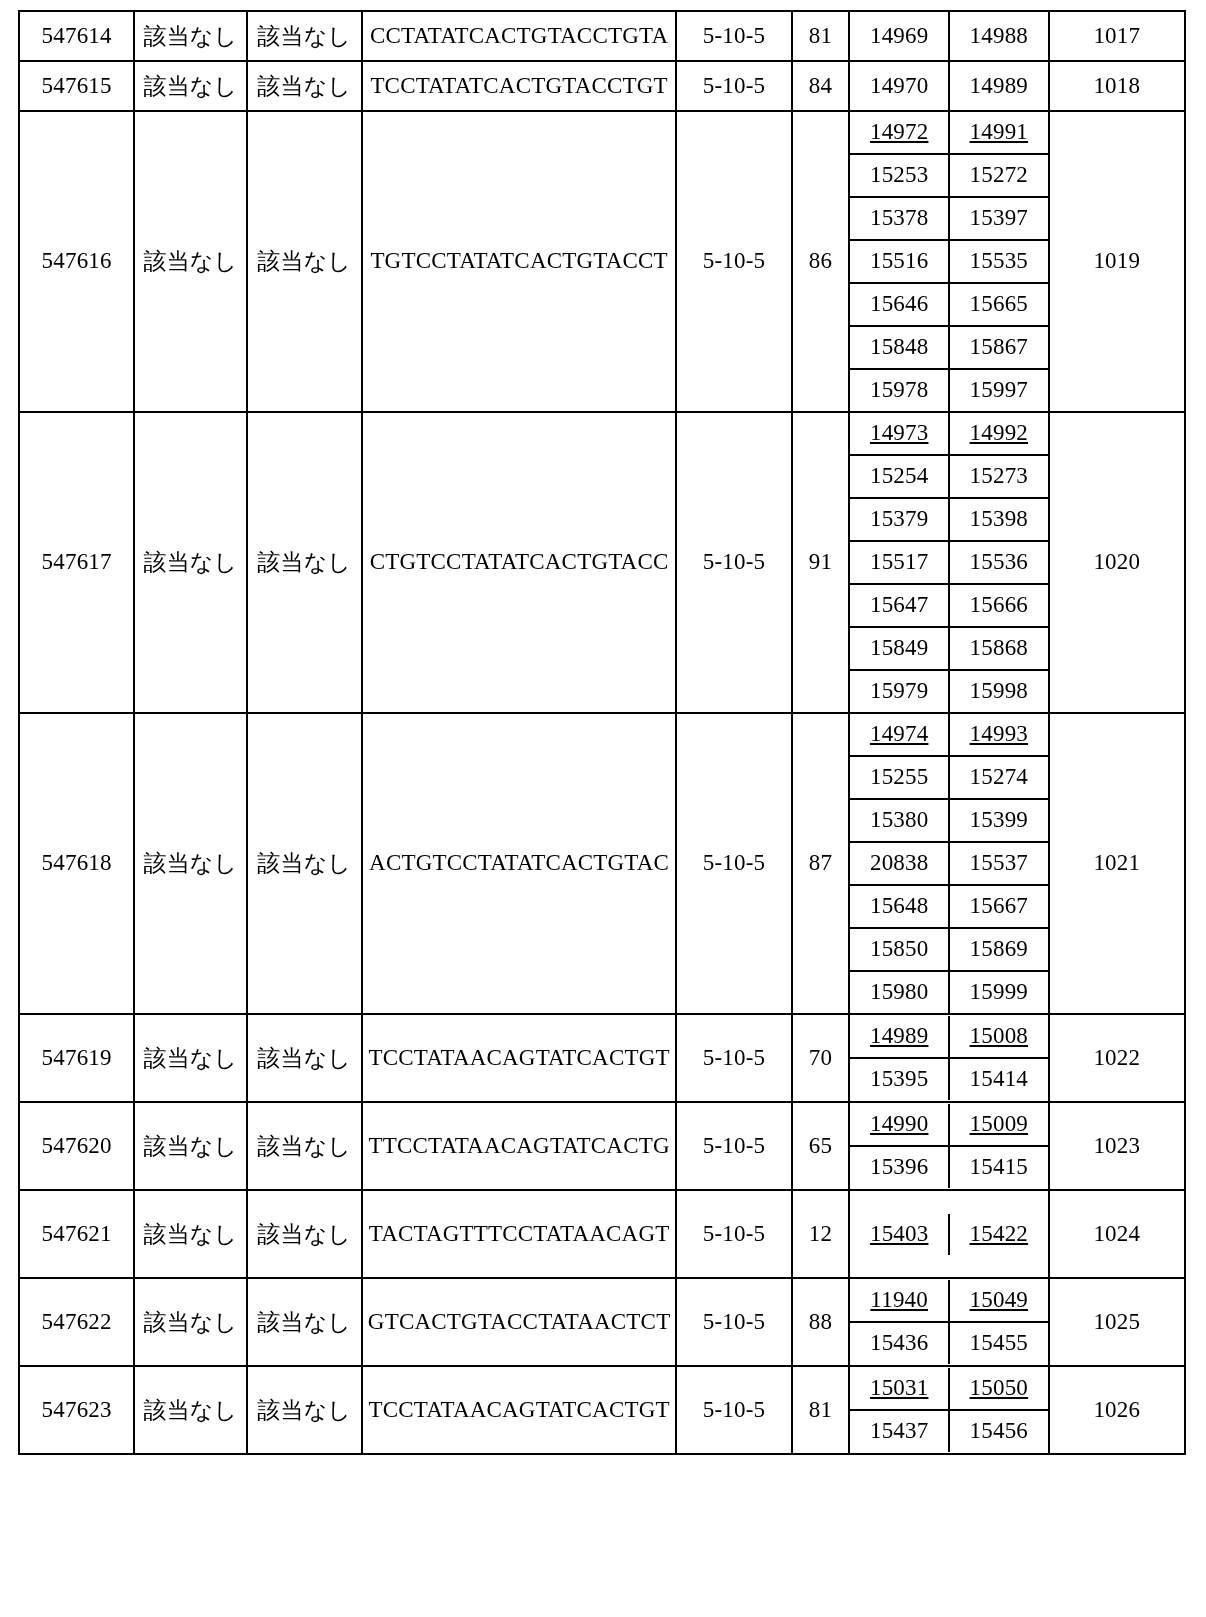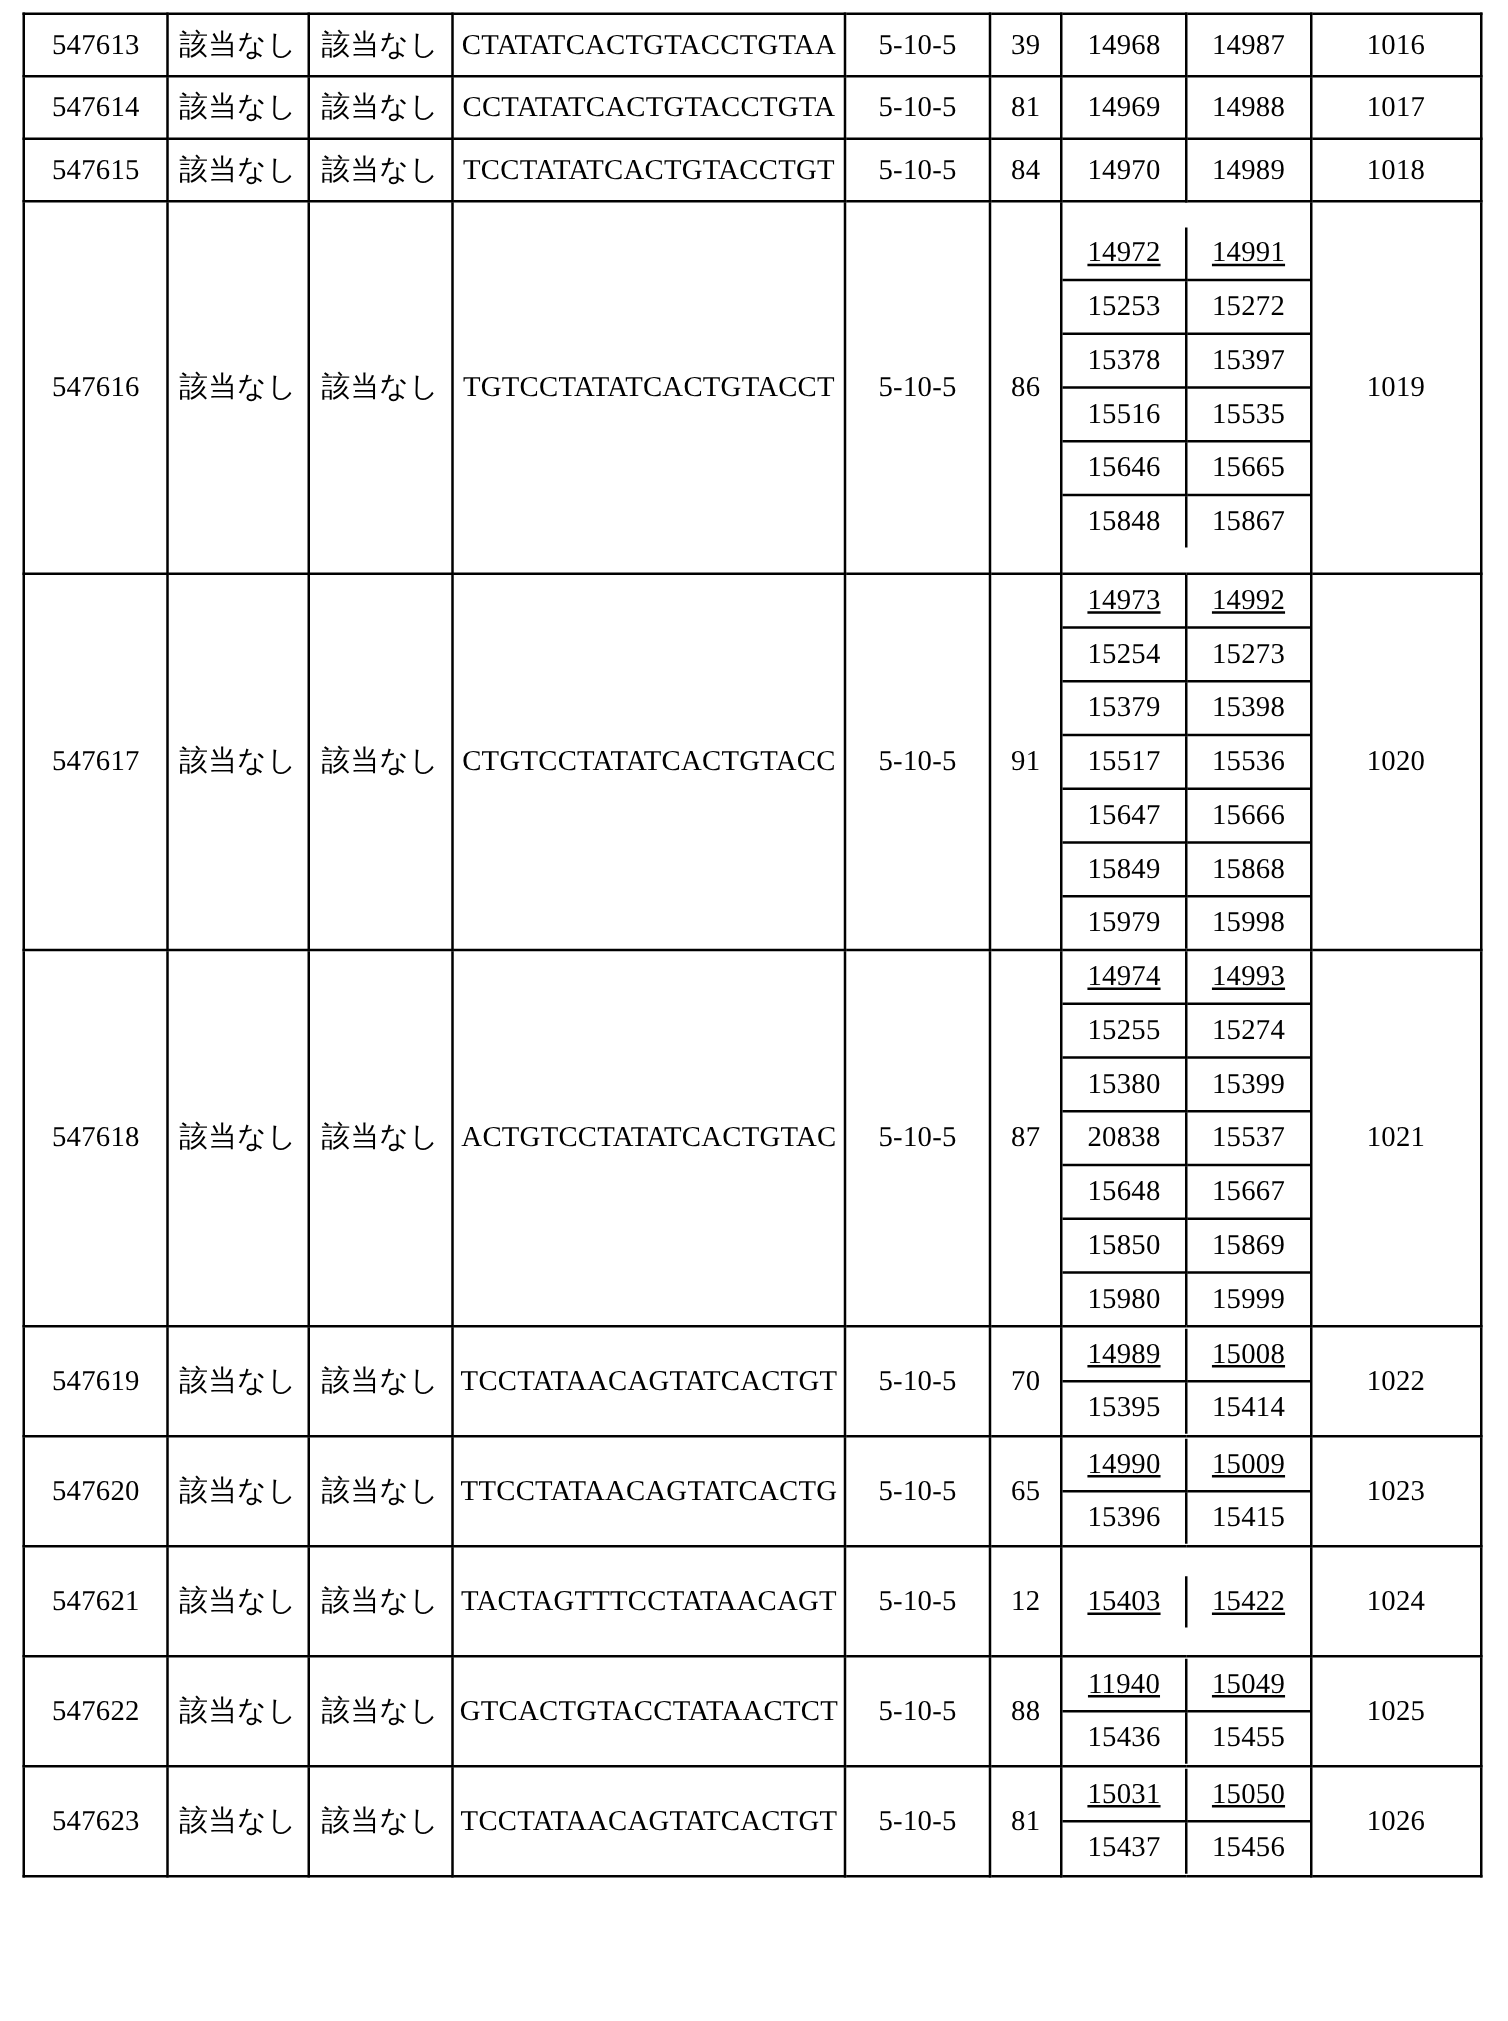--- a/index.html
+++ b/index.html
@@ -112,31 +112,20 @@
         <col class="c-target">
         <col class="c-seq">
       <col class="c-motif">
         <col class="c-score">
         <col class="c-start">
         <col class="c-end">
         <col class="c-sid">
     </colgroup>
     <tbody id="tbody">
         <tr class="row-short">
-          <td class="id-cell">547613</td>
-          <td class="gene-cell">該当なし</td>
-          <td class="target-cell">該当なし</td>
-          <td class="seq-cell">CTATATCACTGTACCTGTAA</td>
-          <td class="motif-cell">5-10-5</td>
-          <td class="score-cell">39</td>
-          <td class="pos-cell">14968</td>
-          <td class="pos-cell">14987</td>
-          <td class="sid-cell">1016</td>
-        </tr>
-        <tr class="row-short">
           <td class="id-cell">547614</td>
           <td class="gene-cell">該当なし</td>
           <td class="target-cell">該当なし</td>
           <td class="seq-cell">CCTATATCACTGTACCTGTA</td>
           <td class="motif-cell">5-10-5</td>
           <td class="score-cell">81</td>
           <td class="pos-cell">14969</td>
           <td class="pos-cell">14988</td>
           <td class="sid-cell">1017</td>
         </tr>
@@ -178,20 +167,24 @@
                   <td class="pr">15535</td>
                 </tr>
                 <tr>
                   <td class="pl">15646</td>
                   <td class="pr">15665</td>
                 </tr>
                 <tr>
                   <td class="pl">15848</td>
                   <td class="pr">15867</td>
                 </tr>
+                <tr>
+                  <td class="pl">15978</td>
+                  <td class="pr">15997</td>
+                </tr>
               </tbody>
             </table>
           </td>
           <td class="sid-cell">1019</td>
         </tr>
         <tr class="row-tall">
           <td class="id-cell">547617</td>
           <td class="gene-cell">該当なし</td>
           <td class="target-cell">該当なし</td>
           <td class="seq-cell">CTGTCCTATATCACTGTACC</td>

